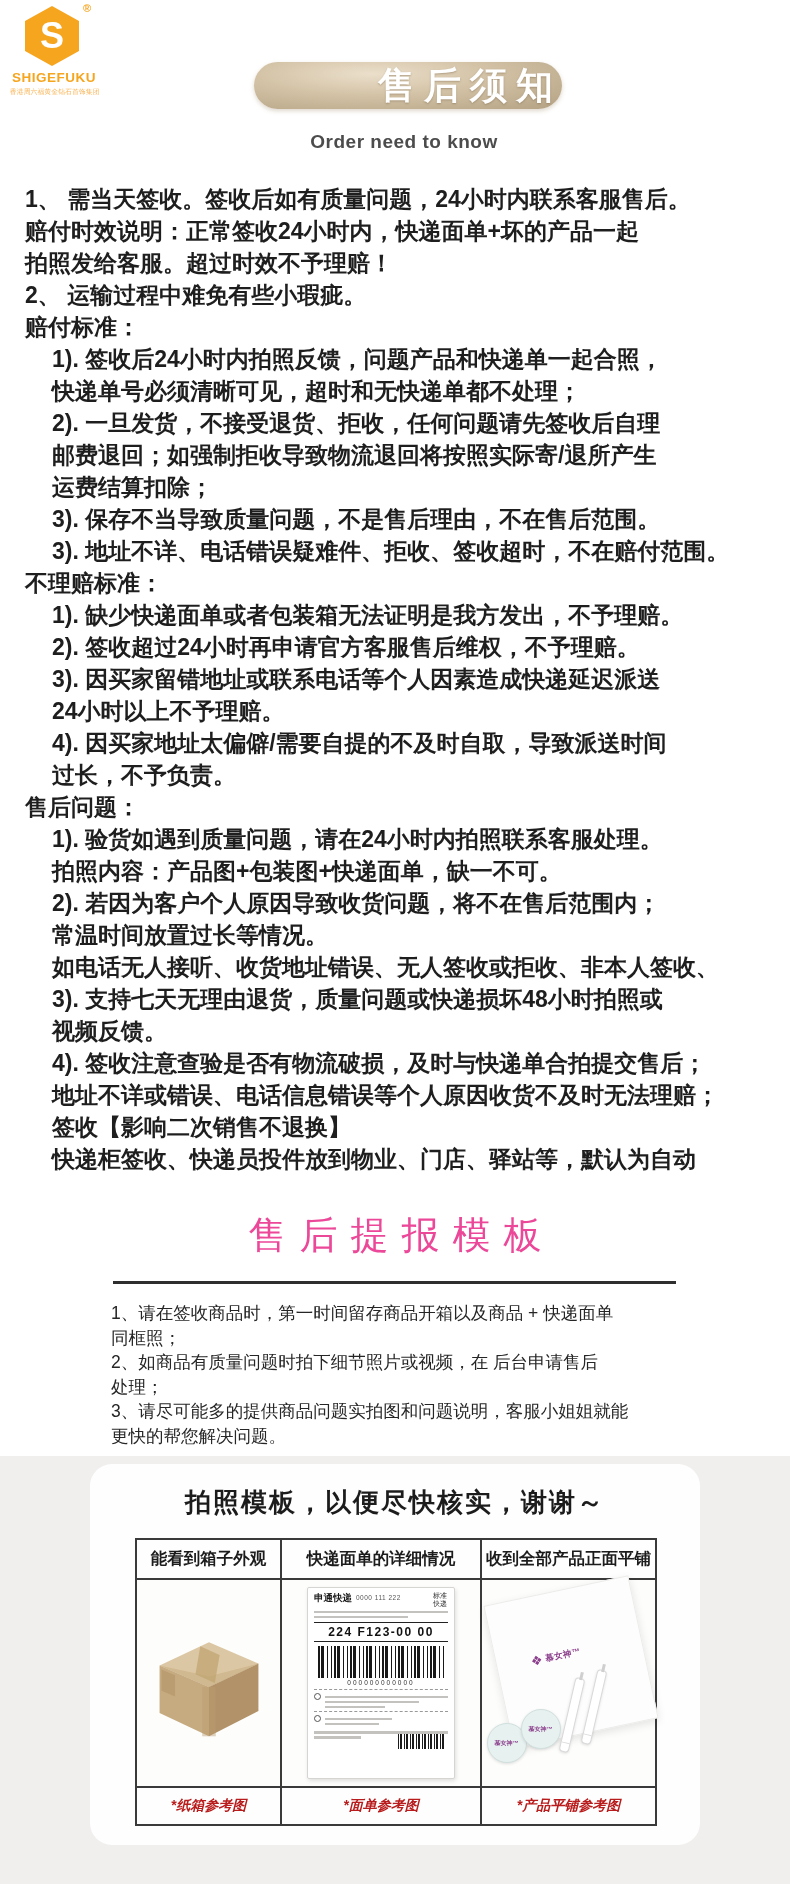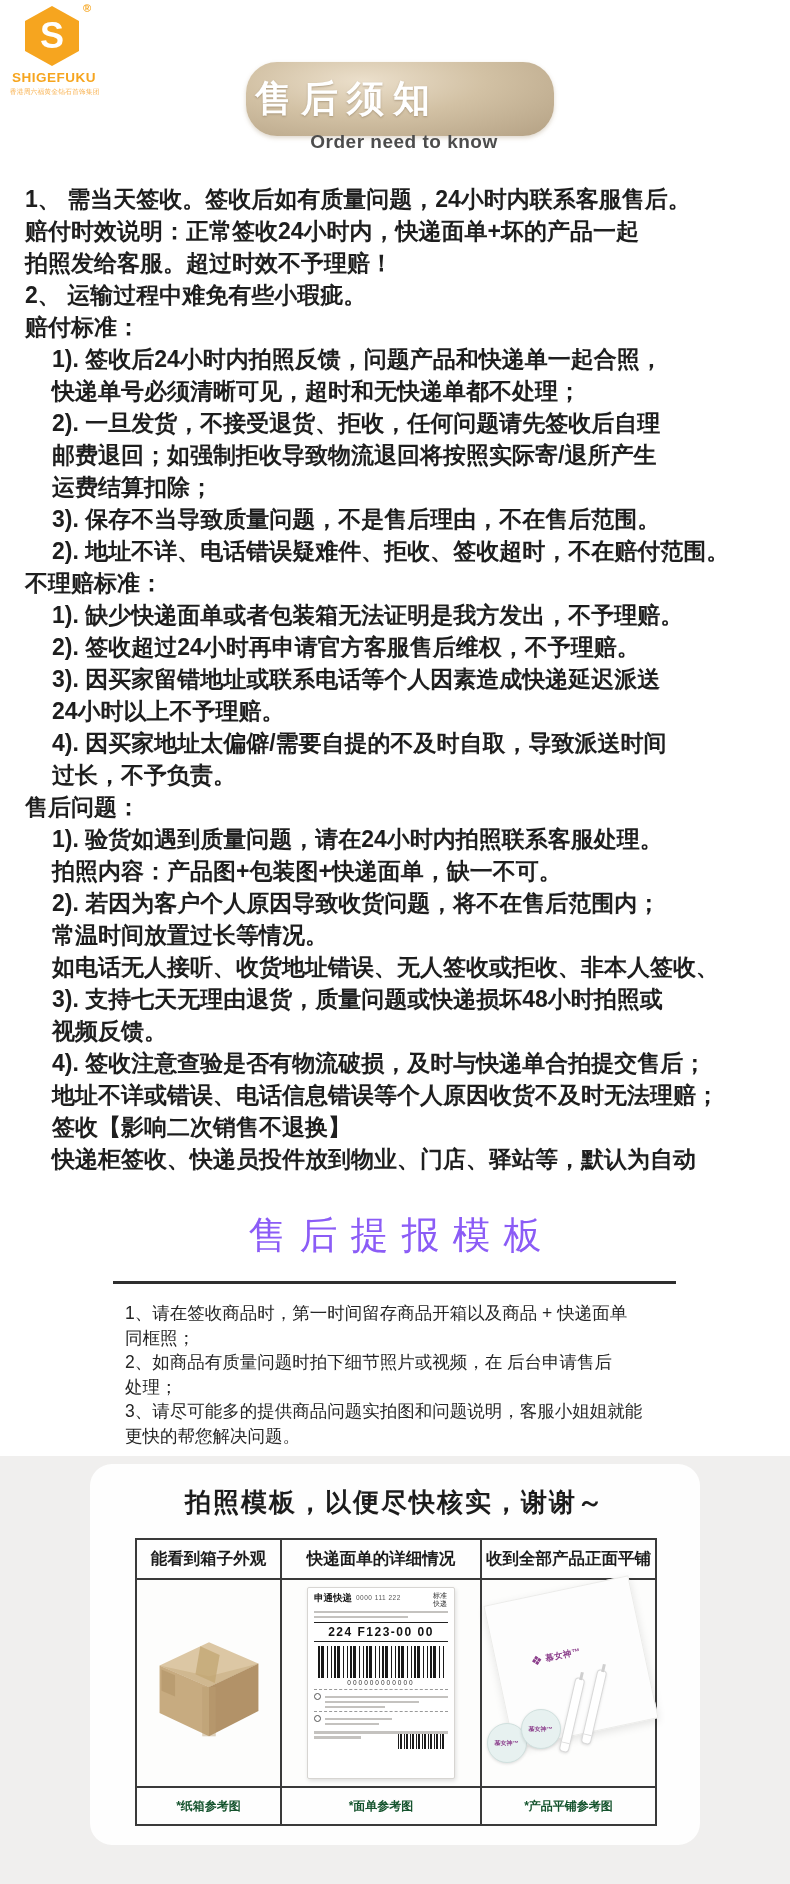--- a/index.html
+++ b/index.html
@@ -17,54 +17,54 @@
     width:54px; height:60px; background:#f6a51f;
     clip-path:polygon(50% 0,100% 25%,100% 75%,50% 100%,0 75%,0 25%);
     display:flex; align-items:center; justify-content:center;
   }
   .hex span { color:#ffffff; font-weight:bold; font-size:36px; line-height:1; }
   .reg { position:absolute; right:-8px; top:-4px; font-size:11px; color:#f6a51f; font-weight:bold; }
   .brand { color:#f6a51f; font-weight:bold; font-size:13.5px; letter-spacing:.5px; margin-top:4px; }
   .tagline { color:#f9b557; font-size:7.5px; margin-top:2px; white-space:nowrap; transform:scale(.92); }
   
   .banner {
-    position:absolute; left:246px; top:62px; width:308px; height:74px; border-radius:31px;
+    position:absolute; left:254px; top:62px; width:308px; height:47px; border-radius:31px;
     background:radial-gradient(ellipse at 38% 25%, #ebdfcb 0%, #d2c1a4 45%, #b4a184 100%);
-    display:flex; align-items:center; justify-content:flex-start;
+    display:flex; align-items:center; justify-content:flex-end;
     box-shadow:0 2px 4px rgba(160,140,110,.35);
   }
   .banner-title {
     color:#ffffff; font-size:37px; font-weight:bold; letter-spacing:9px; text-indent:9px;
     text-shadow:0 1px 2px rgba(120,100,70,.45);
   }
   .banner-sub {
     position:absolute; top:131px; left:9px; width:100%; text-align:center;
     font-size:19px; color:#4c4c4c; font-weight:bold; letter-spacing:.5px;
   }
   
   .notice { position:absolute; top:183px; left:25px; right:20px; }
   .nline { font-size:23px; line-height:32px; color:#1e1e1e; font-weight:600; white-space:nowrap; }
   .nline.ind { padding-left:27px; }
   
   .tmpl-head {
     position:absolute; top:1210px; left:0; width:100%; text-align:center;
-    font-size:38px; color:#8b5cf6; letter-spacing:13px; text-indent:13px; font-weight:400;
+    font-size:38px; color:#ec4899; letter-spacing:13px; text-indent:13px; font-weight:400;
   }
   .tmpl-rule { position:absolute; top:1281px; left:113px; width:563px; height:3px; background:#2e2e2e; }
   .steps { position:absolute; top:1301px; left:111px; width:590px; }
-  .step-line { font-size:17.5px; line-height:24.5px; color:#262626; font-weight:500; white-space:nowrap;margin-left:14px; }
+  .step-line { font-size:17.5px; line-height:24.5px; color:#262626; font-weight:500; white-space:nowrap; }
   
   .gray-band { position:absolute; top:1456px; left:0; width:790px; height:428px; background:#f0efee; }
   .panel { position:absolute; top:1464px; left:90px; width:610px; height:381px; background:#fefefe; border-radius:22px; }
   .panel-title { text-align:center; padding-top:21px; font-size:26px; font-weight:bold; color:#1c1c1c; letter-spacing:2px; }
   table.ptable { position:absolute; left:45px; top:74px; width:520px; border-collapse:collapse; table-layout:fixed; }
   table.ptable th, table.ptable td { border:2px solid #3a3a3a; text-align:center; vertical-align:middle; }
   table.ptable th { height:40px; font-size:16.5px; font-weight:600; color:#1c1c1c; }
   td.photo-cell { height:208px; background:#fdfdfc; }
-  td.caption-cell { height:38px; font-size:12px; font-weight:600; color:#14532d; }
+  td.caption-cell { height:38px; font-size:14px; font-weight:600; color:#b91c1c;font-style:italic; }
   .photo-wrap { display:flex; align-items:center; justify-content:center; height:100%; position:relative; }
   
   .lbl { width:148px; height:192px; background:#ffffff; border:1px solid #d7d5d2; border-radius:2px;
          box-shadow:1px 2px 4px rgba(0,0,0,.12); text-align:left; padding:4px 6px; position:relative; }
   .lbl-row1 { display:flex; align-items:flex-start; }
   .lbl-courier { font-size:9.5px; font-weight:bold; color:#1a1a1a; white-space:nowrap; }
   .lbl-track { font-size:6.5px; color:#555; margin-left:4px; margin-top:2px; letter-spacing:.5px; white-space:nowrap; }
   .lbl-service { margin-left:auto; width:15px; font-size:7px; line-height:8px; color:#333; }
   .gline { height:2.5px; background:#c4c2bf; margin:2.5px 0; }
   .gline.short { width:70%; }
@@ -125,21 +125,21 @@
     <div class="nline">赔付时效说明：正常签收24小时内，快递面单+坏的产品一起</div>
     <div class="nline">拍照发给客服。超过时效不予理赔！</div>
     <div class="nline">2、 运输过程中难免有些小瑕疵。</div>
     <div class="nline">赔付标准：</div>
     <div class="nline ind">1). 签收后24小时内拍照反馈，问题产品和快递单一起合照，</div>
     <div class="nline ind">快递单号必须清晰可见，超时和无快递单都不处理；</div>
     <div class="nline ind">2). 一旦发货，不接受退货、拒收，任何问题请先签收后自理</div>
     <div class="nline ind">邮费退回；如强制拒收导致物流退回将按照实际寄/退所产生</div>
     <div class="nline ind">运费结算扣除；</div>
     <div class="nline ind">3). 保存不当导致质量问题，不是售后理由，不在售后范围。</div>
-    <div class="nline ind">2). 地址不详、电话错误疑难件、拒收、签收超时，不在赔付范围。</div>
+    <div class="nline ind">3). 地址不详、电话错误疑难件、拒收、签收超时，不在赔付范围。</div>
     <div class="nline">不理赔标准：</div>
     <div class="nline ind">1). 缺少快递面单或者包装箱无法证明是我方发出，不予理赔。</div>
     <div class="nline ind">2). 签收超过24小时再申请官方客服售后维权，不予理赔。</div>
     <div class="nline ind">3). 因买家留错地址或联系电话等个人因素造成快递延迟派送</div>
     <div class="nline ind">24小时以上不予理赔。</div>
     <div class="nline ind">4). 因买家地址太偏僻/需要自提的不及时自取，导致派送时间</div>
     <div class="nline ind">过长，不予负责。</div>
     <div class="nline">售后问题：</div>
     <div class="nline ind">1). 验货如遇到质量问题，请在24小时内拍照联系客服处理。</div>
     <div class="nline ind">拍照内容：产品图+包装图+快递面单，缺一不可。</div>

